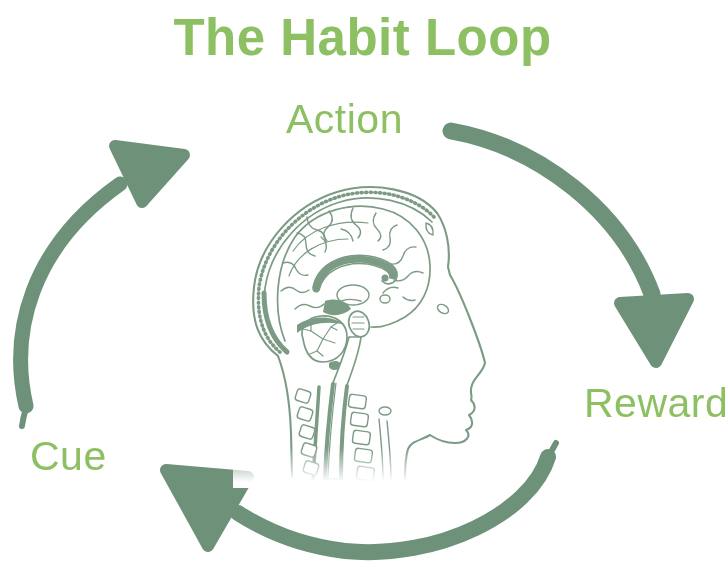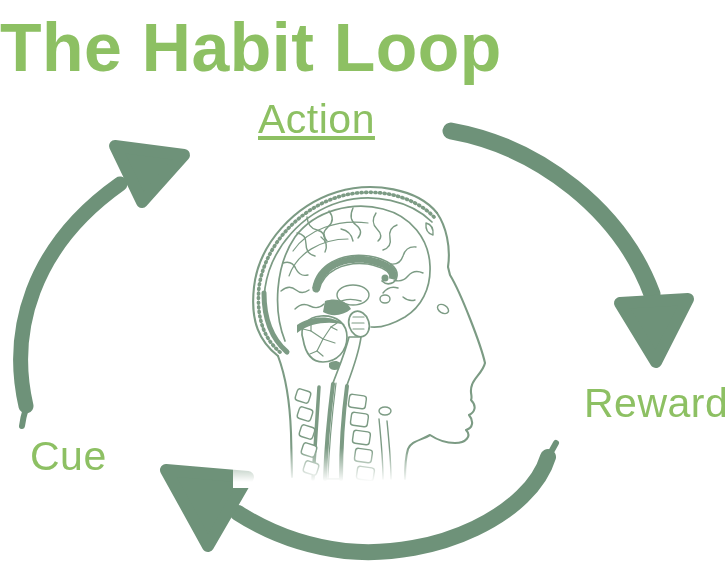--- a/index.html
+++ b/index.html
@@ -2,29 +2,29 @@
 <html style="--background: #ffffff; --text-green: #8dc063; --arrow-green: #6e9279; --illustration-green: #7c9b84;"><head>
 <meta charset="utf-8">
 <style>
   html,body { margin:0; padding:0; background:#fff; }
   .stage {
     position:relative; width:725px; height:571px; overflow:hidden;
     background:var(--background,#ffffff);
     font-family:"Liberation Sans", sans-serif;
   }
   .title {
-    position:absolute; left:0; top:8px; width:725px; text-align:left;
-    font-size:68px; font-weight:700; letter-spacing:0.5px;
+    position:absolute; left:0; top:8px; width:725px; text-align:center;
+    font-size:51px; font-weight:700; letter-spacing:0.5px;
     color:var(--text-green,#8dc063); margin:0;
   }
   .node-label {
     position:absolute; font-size:41px; font-weight:500; letter-spacing:0.5px;
     color:var(--text-green,#8dc063); white-space:nowrap;
   }
-  .label-action { left:258px; top:96px;text-decoration:underline; }
+  .label-action { left:286px; top:96px; }
   .label-reward { left:584px; top:380px; }
   .label-cue    { left:30px;  top:433px; }
 
   svg.layer { position:absolute; left:0; top:0; }
   .arrow-stroke { fill:none; stroke:var(--arrow-green,#6e9279); stroke-linecap:round; }
   .aw15 { stroke-width:15; } .aw16 { stroke-width:16; } .aw17 { stroke-width:17; }
   .aw6  { stroke-width:6; }
   .arrow-head { fill:var(--arrow-green,#6e9279); stroke:var(--arrow-green,#6e9279);
                 stroke-width:12; stroke-linejoin:round; }
 

